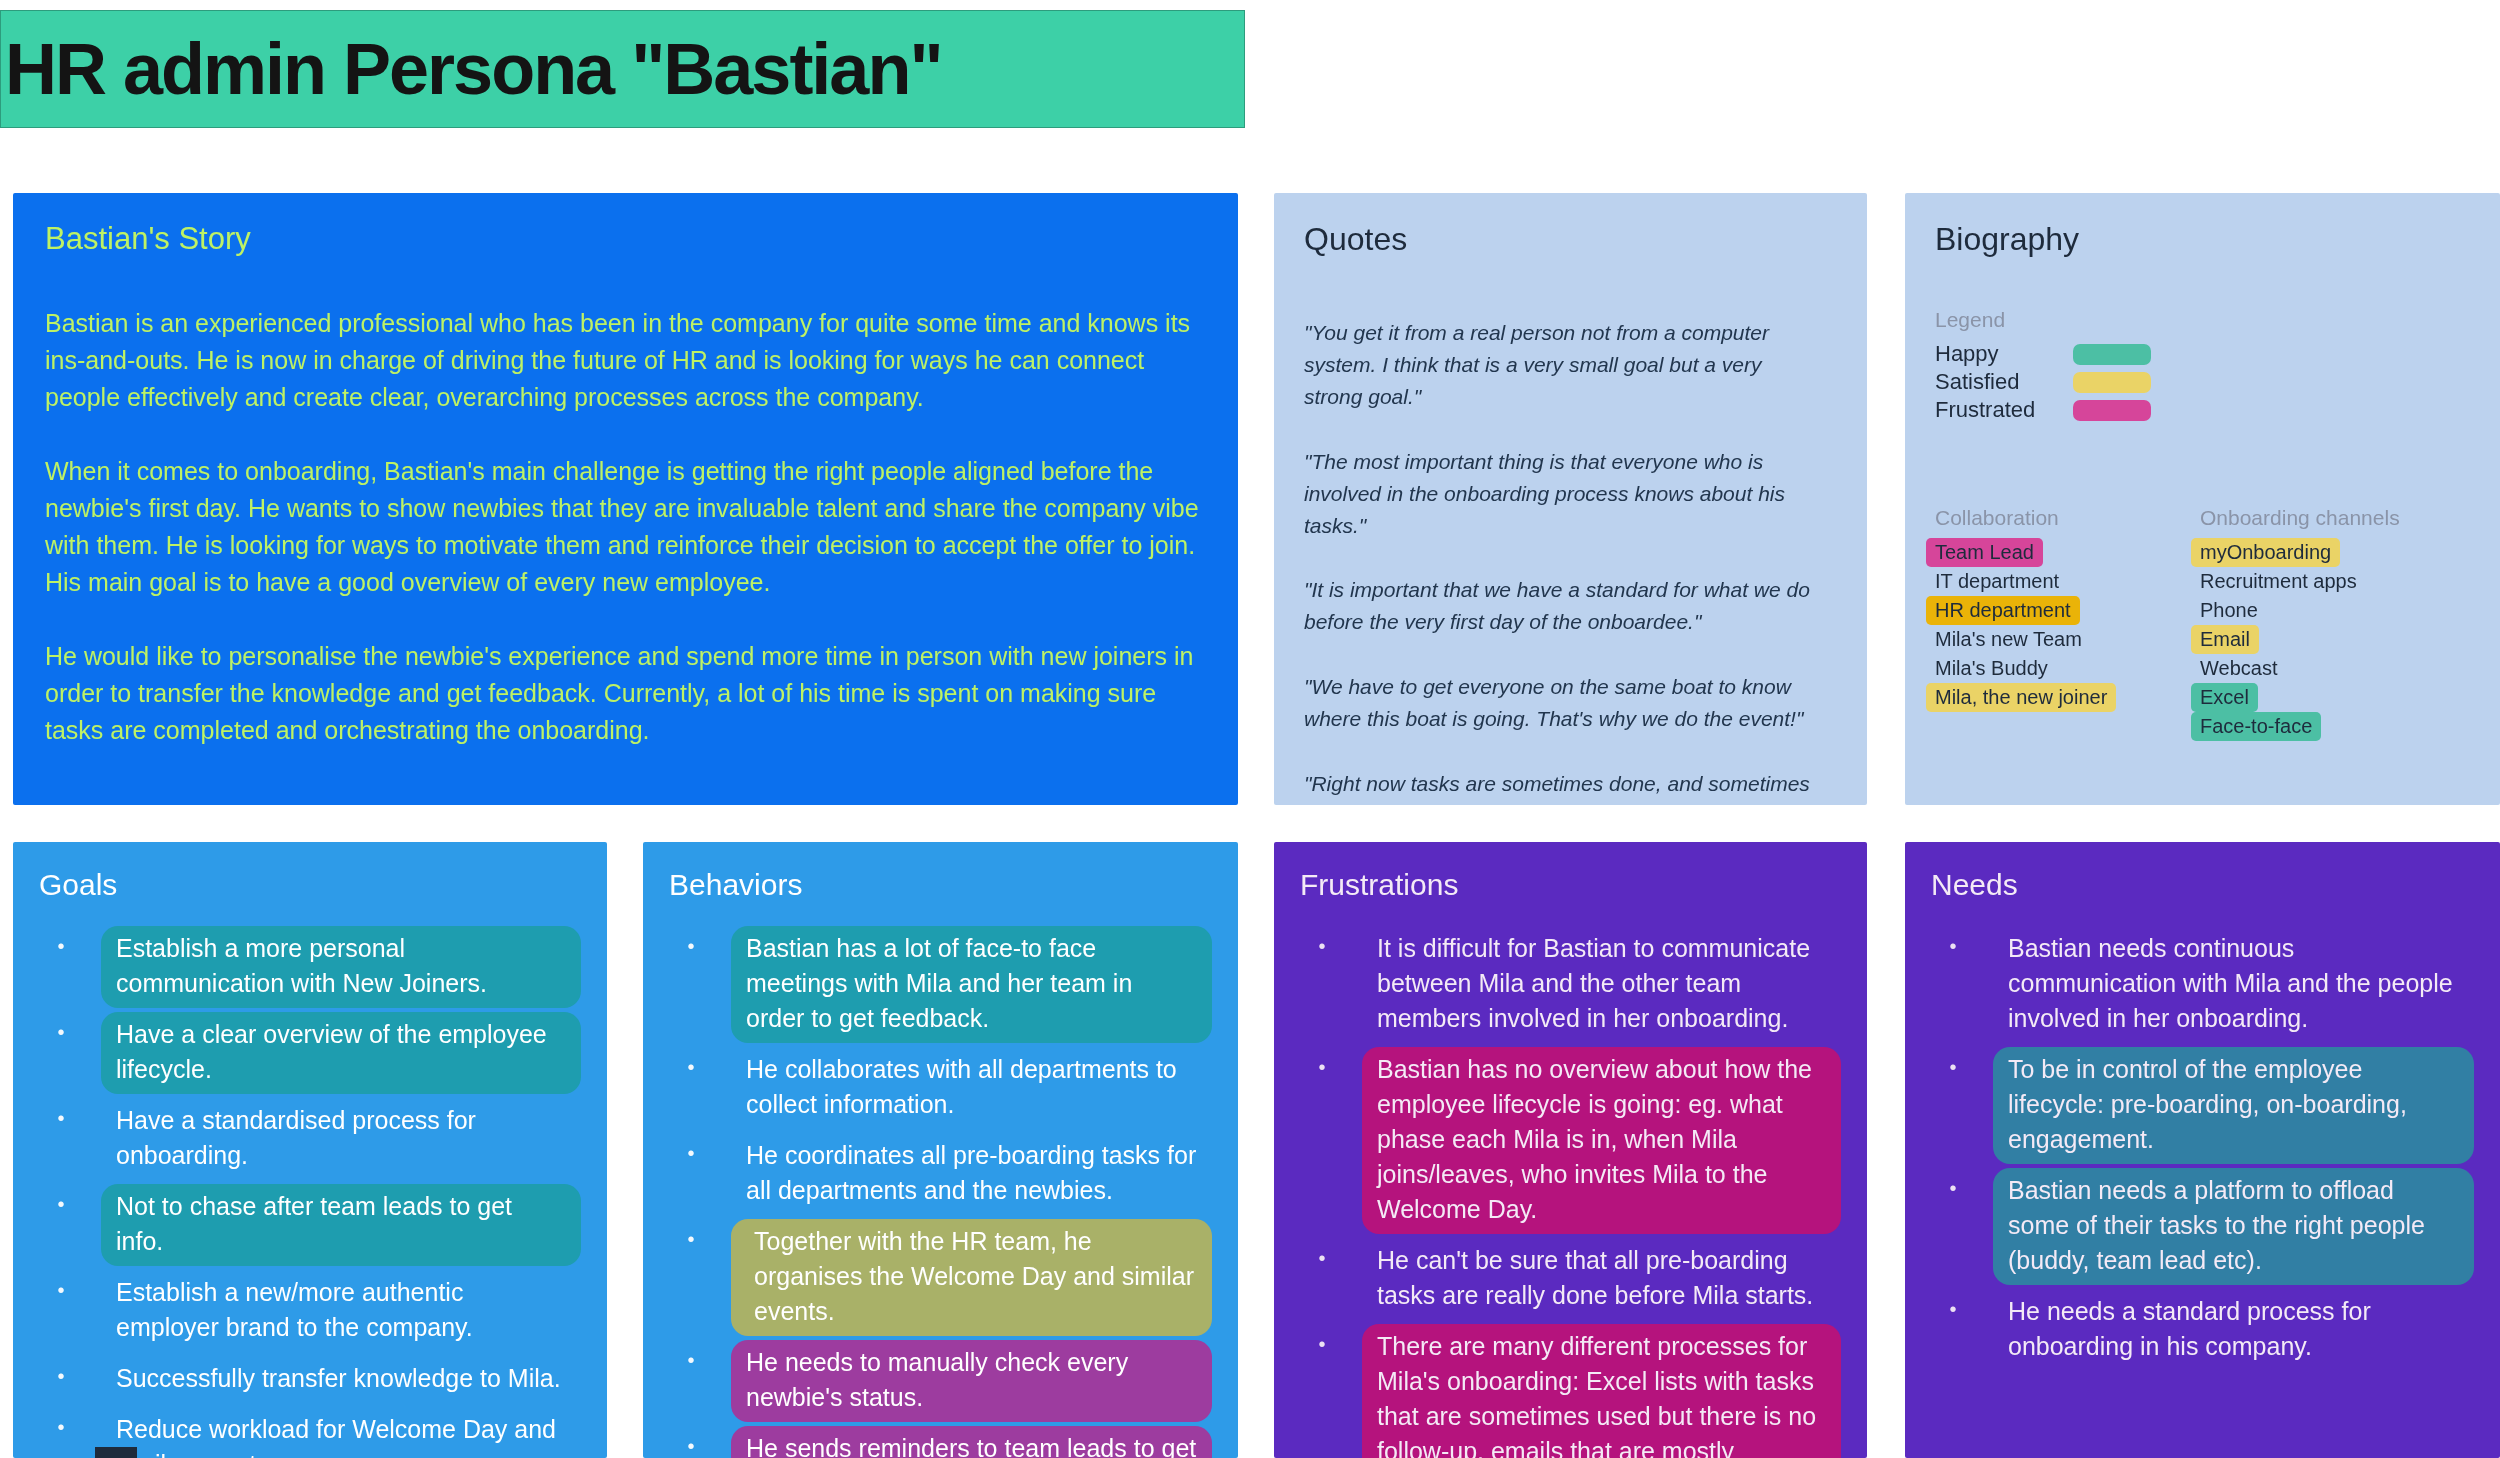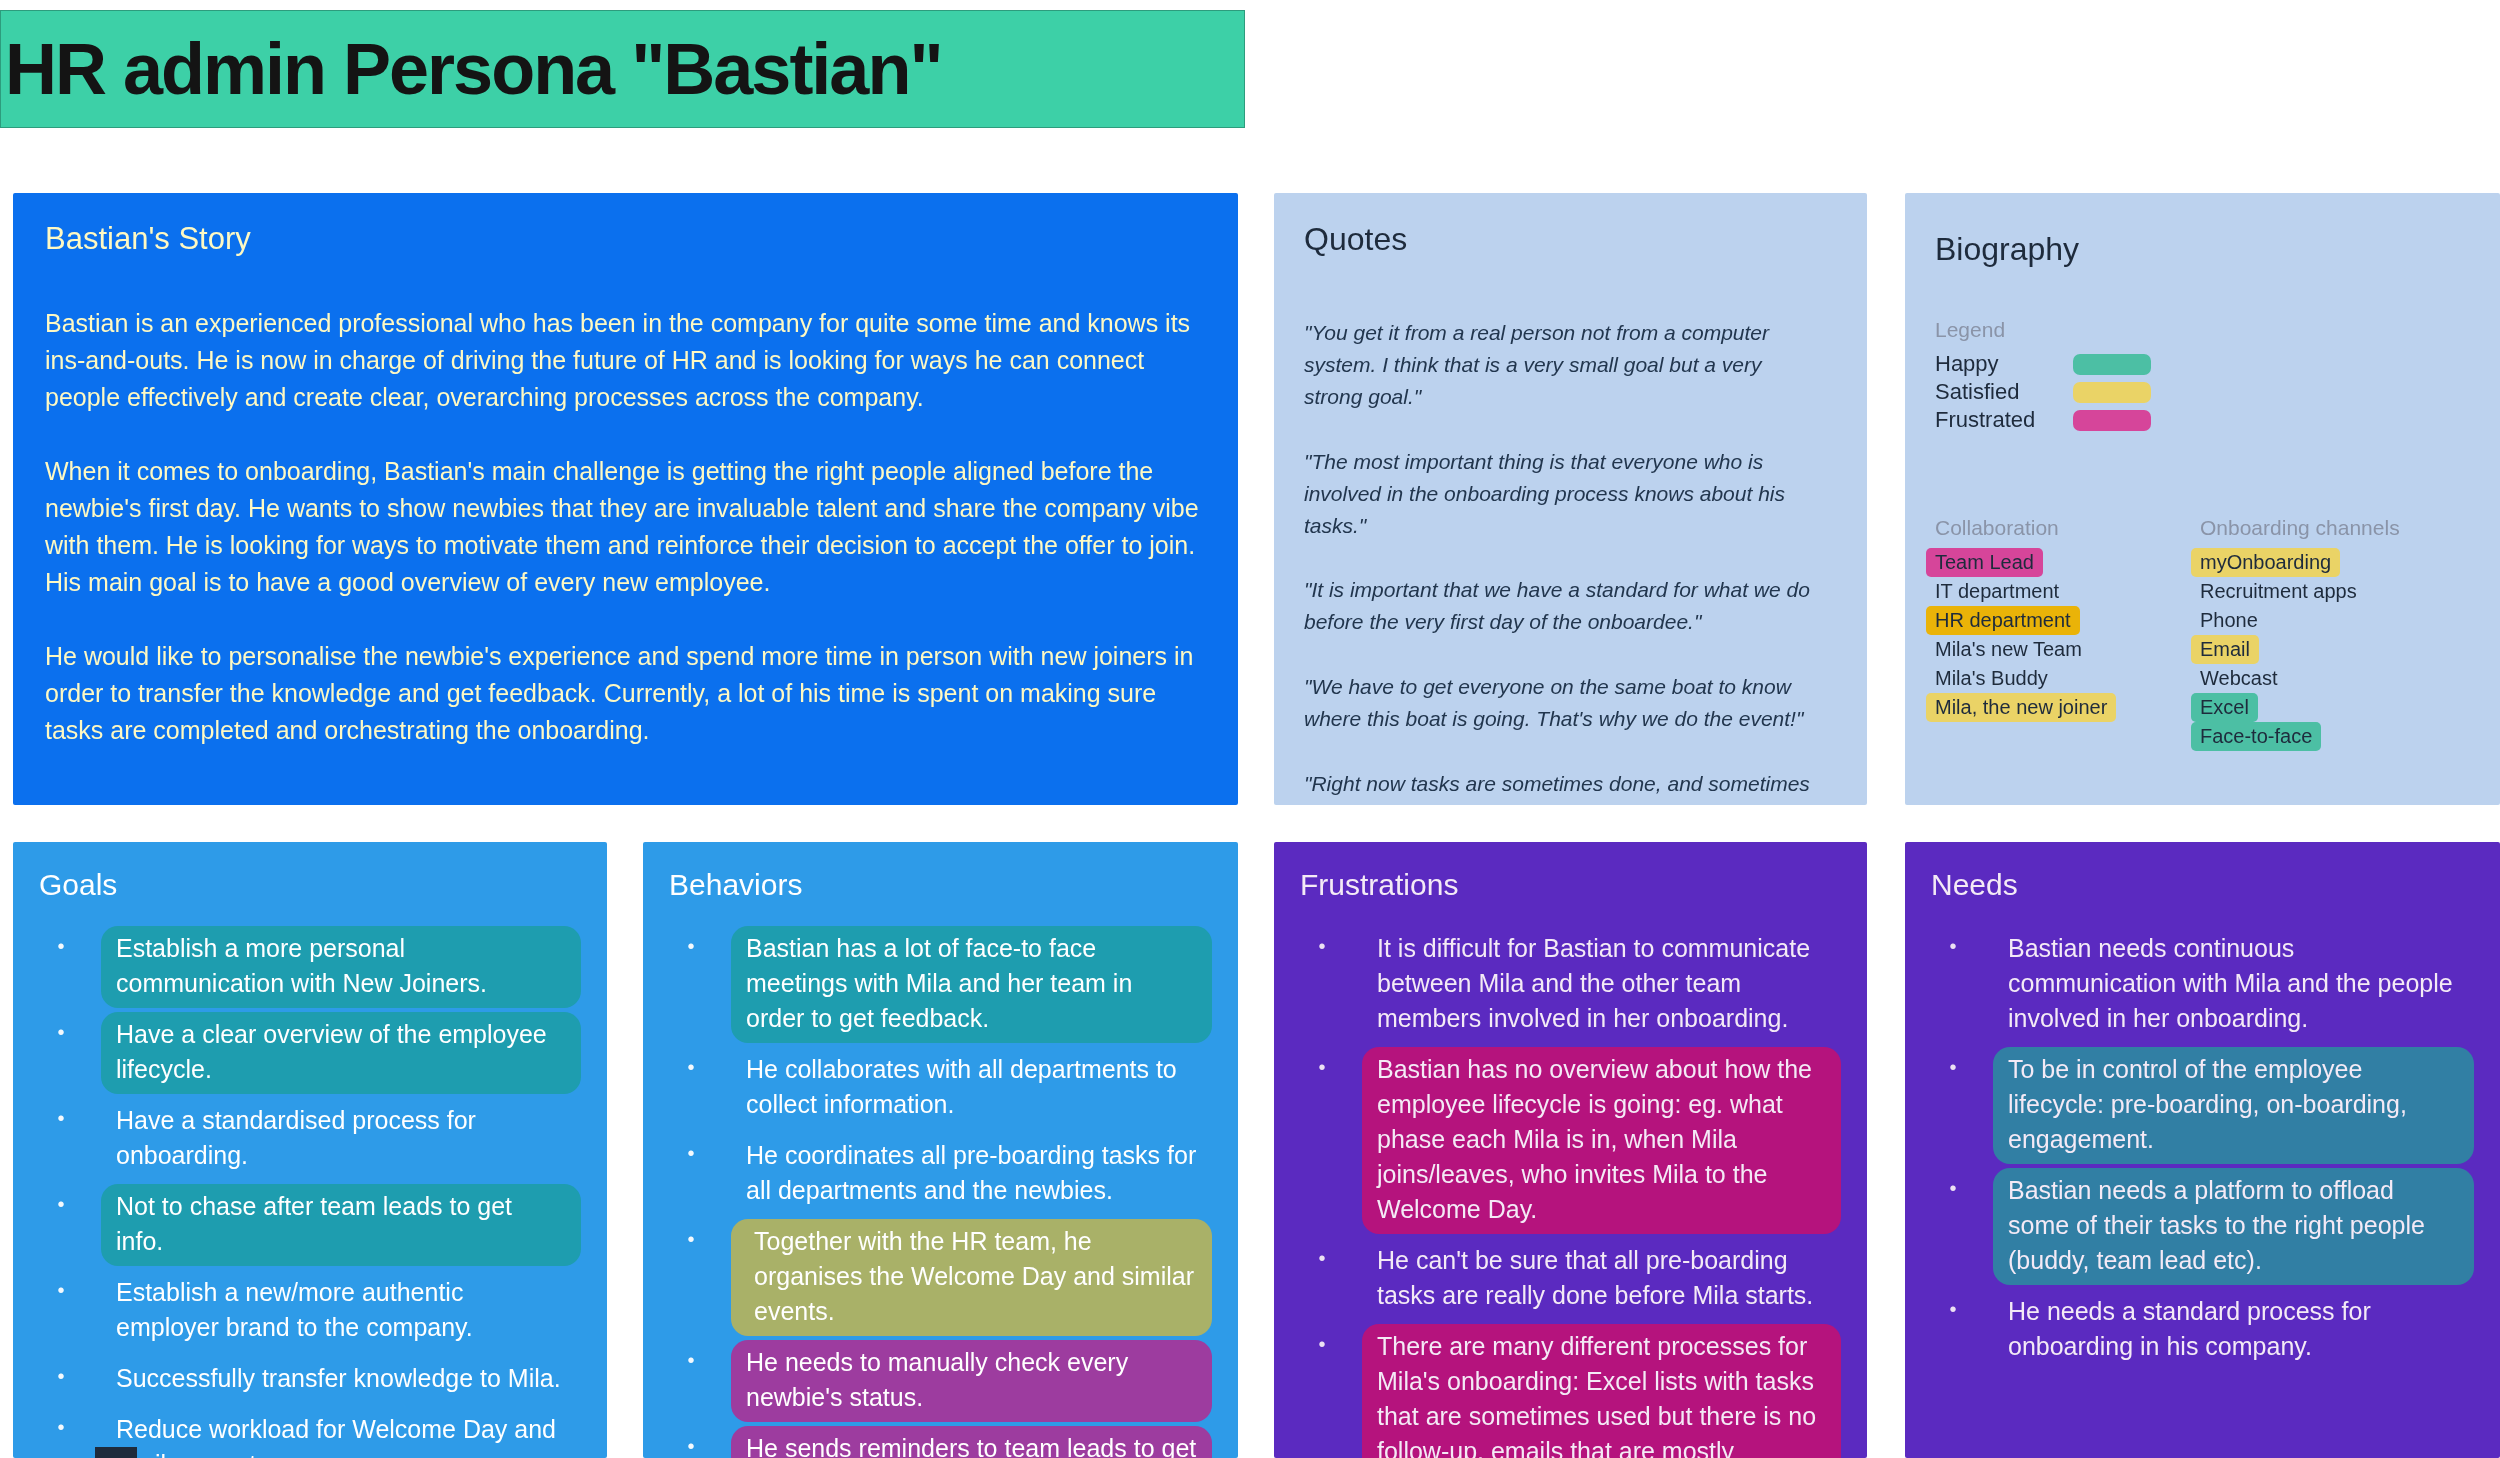--- a/index.html
+++ b/index.html
@@ -15,29 +15,29 @@
     box-sizing:border-box;
   }
   .board-title h1 {
     margin:0; padding:0 8px 0 4px; font-size:72px; font-weight:700;
     letter-spacing:-2px; color:#141414; white-space:nowrap;
   }
   
   .panel { position:absolute; box-sizing:border-box; overflow:hidden; border-radius:2px; }
   .panel h2 { margin:0; font-weight:400; }
 
-  .story  { left:13px;   top:193px; width:1225px; height:612px; color:#fef9c3; padding:28px 32px; }
+  .story  { left:13px;   top:193px; width:1225px; height:612px; color:#bef264; padding:28px 32px; }
   .story h2 { font-size:31px; margin-bottom:48px; }
   .story p  { font-size:25px; line-height:1.48; margin:0 0 37px 0; max-width:1165px; }
 
   .quotes { left:1274px; top:193px; width:593px; height:612px; color:#22364E; padding:28px 30px; }
   .quotes h2 { font-size:32px; color:#1E2B3C; margin-bottom:59px; }
   .quotes p  { font-style:italic; font-size:21px; line-height:1.52; margin:0 0 33px 0; max-width:520px; }
 
-  .biography { left:1905px; top:193px; width:595px; height:612px; color:#1E2B3C; padding:38px 30px; }
+  .biography { left:1905px; top:193px; width:595px; height:612px; color:#1E2B3C; padding:28px 30px; }
   .biography h2 { font-size:32px; margin-bottom:50px; }
   .bio-label { color:#8A94A8; font-size:21px; margin-bottom:8px; }
   .legend-row { display:flex; align-items:center; font-size:22px; height:28px; }
   .legend-label { width:138px; }
   .swatch { width:78px; height:21px; border-radius:7px; }
   .bio-columns { display:flex; margin-top:82px; }
   .bio-col1 { width:265px; }
   .bio-col2 { flex:1; }
   .bio-row { font-size:20px; height:29px; line-height:29px; white-space:nowrap; }
   .chip { display:inline-block; padding:0 9px; border-radius:5px; margin-left:-9px; }

